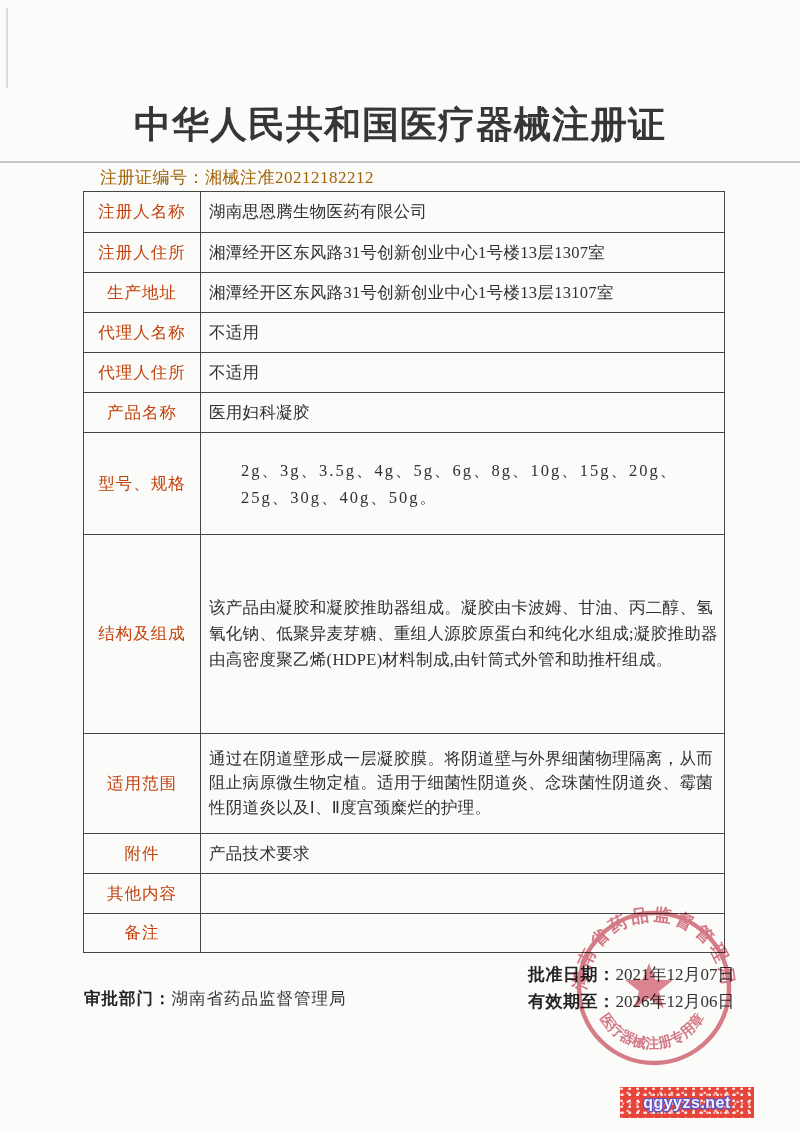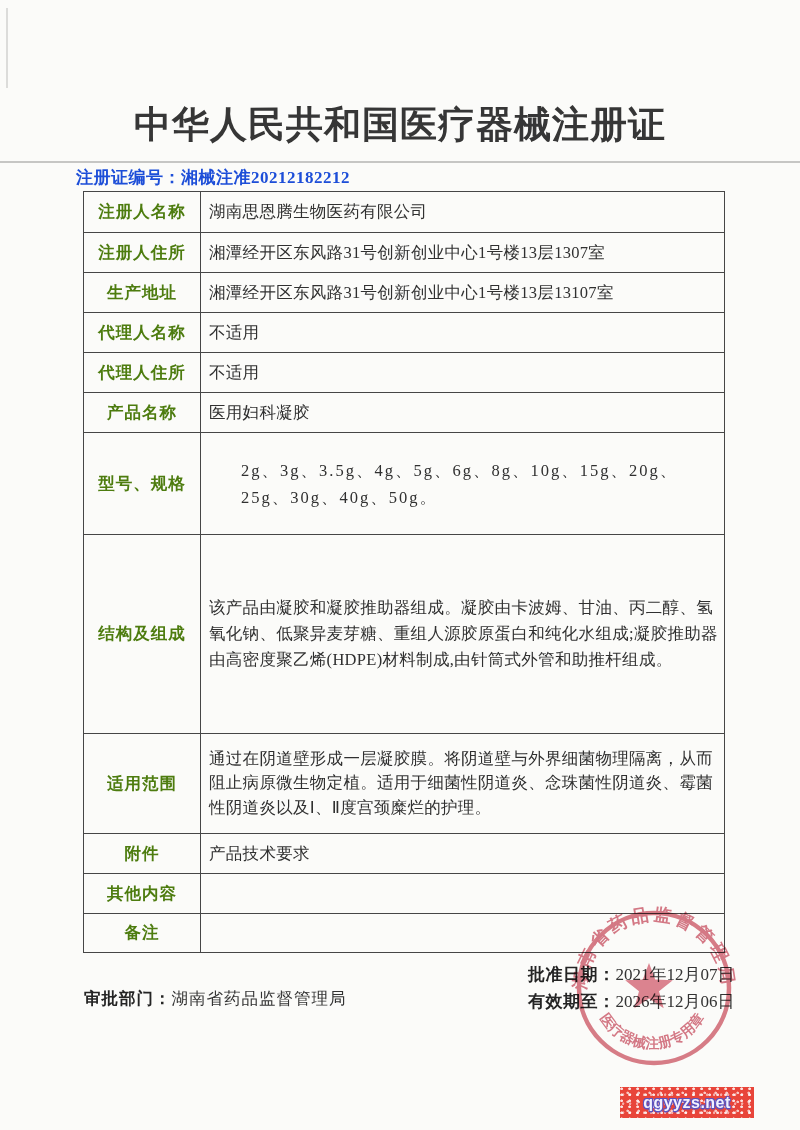--- a/index.html
+++ b/index.html
@@ -34,45 +34,45 @@
     color: #363636;
   }
   .top-rule {
     position: absolute;
     left: 0; top: 161px;
     width: 800px; height: 2px;
     background: #c6c6c4;
   }
   .reg-line {
     position: absolute;
-    left: 76px; top: 166px;
+    left: 100px; top: 166px;
     font-size: 17px;
-    font-weight: bold;
-    color: #1d4ed8;
+    font-weight: normal;
+    color: #a16207;
     letter-spacing: 0.5px;
   }
   .cert-table {
     position: absolute;
     left: 83px; top: 191px;
     width: 642px;
     border: 1px solid #464646;
     background: transparent;
   }
   .row { display: flex; border-top: 1px solid #464646; }
   .row:first-child { border-top: none; }
   .cl {
     width: 117px;
     border-right: 1px solid #464646;
     display: flex;
     align-items: center;
     justify-content: center;
     text-align: center;
-    font-weight: bold;
+    font-weight: normal;
     font-size: 16.5px;
-    color: #4d7c0f;
+    color: #c2410c;
     letter-spacing: 1px;
     padding: 2px;
   }
   .cv {
     flex: 1;
     display: flex;
     align-items: center;
     padding: 5px 4px 5px 8px;
     font-size: 16.5px;
     line-height: 26px;

